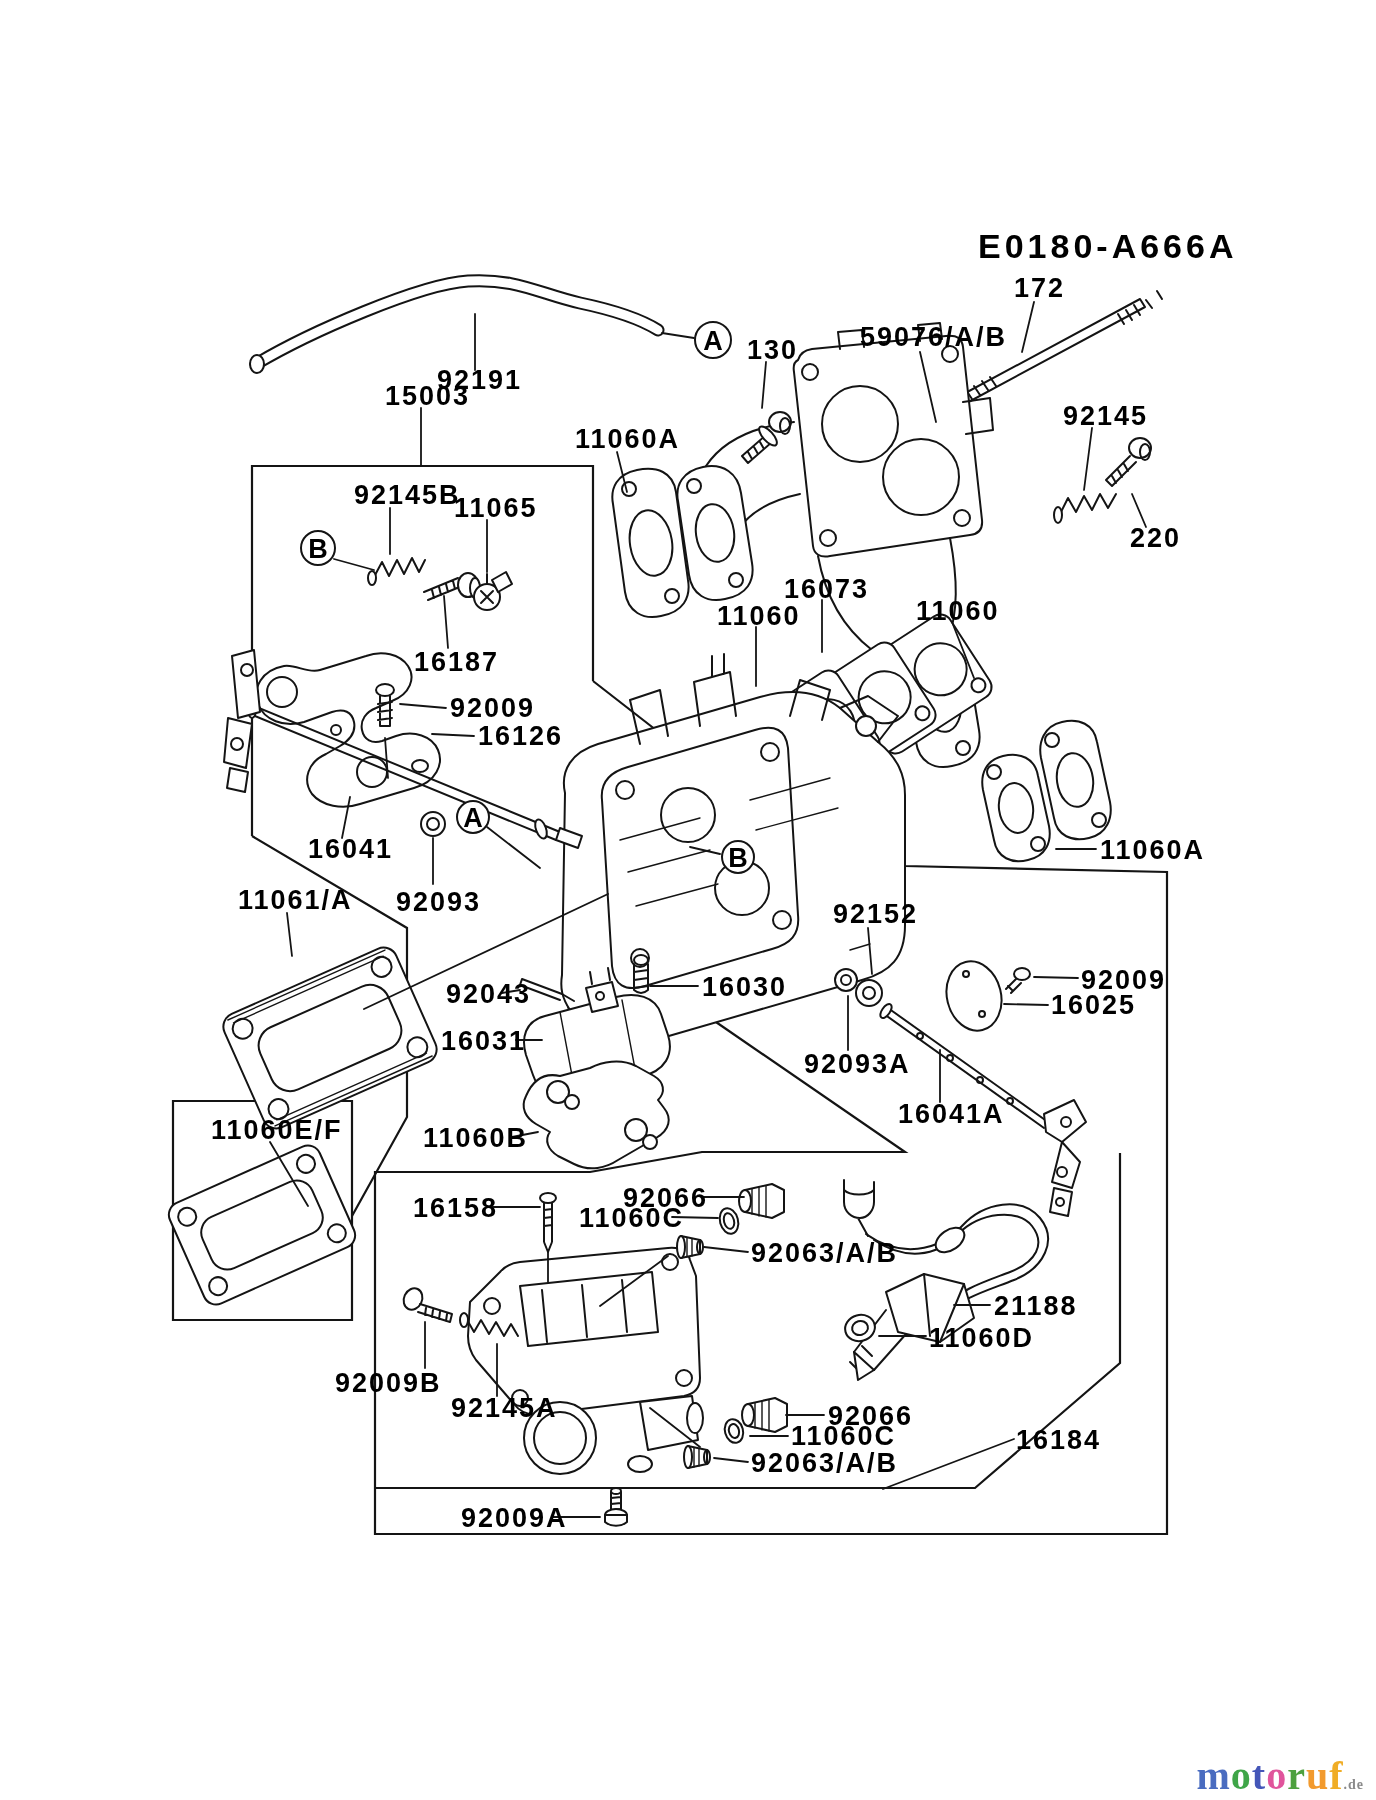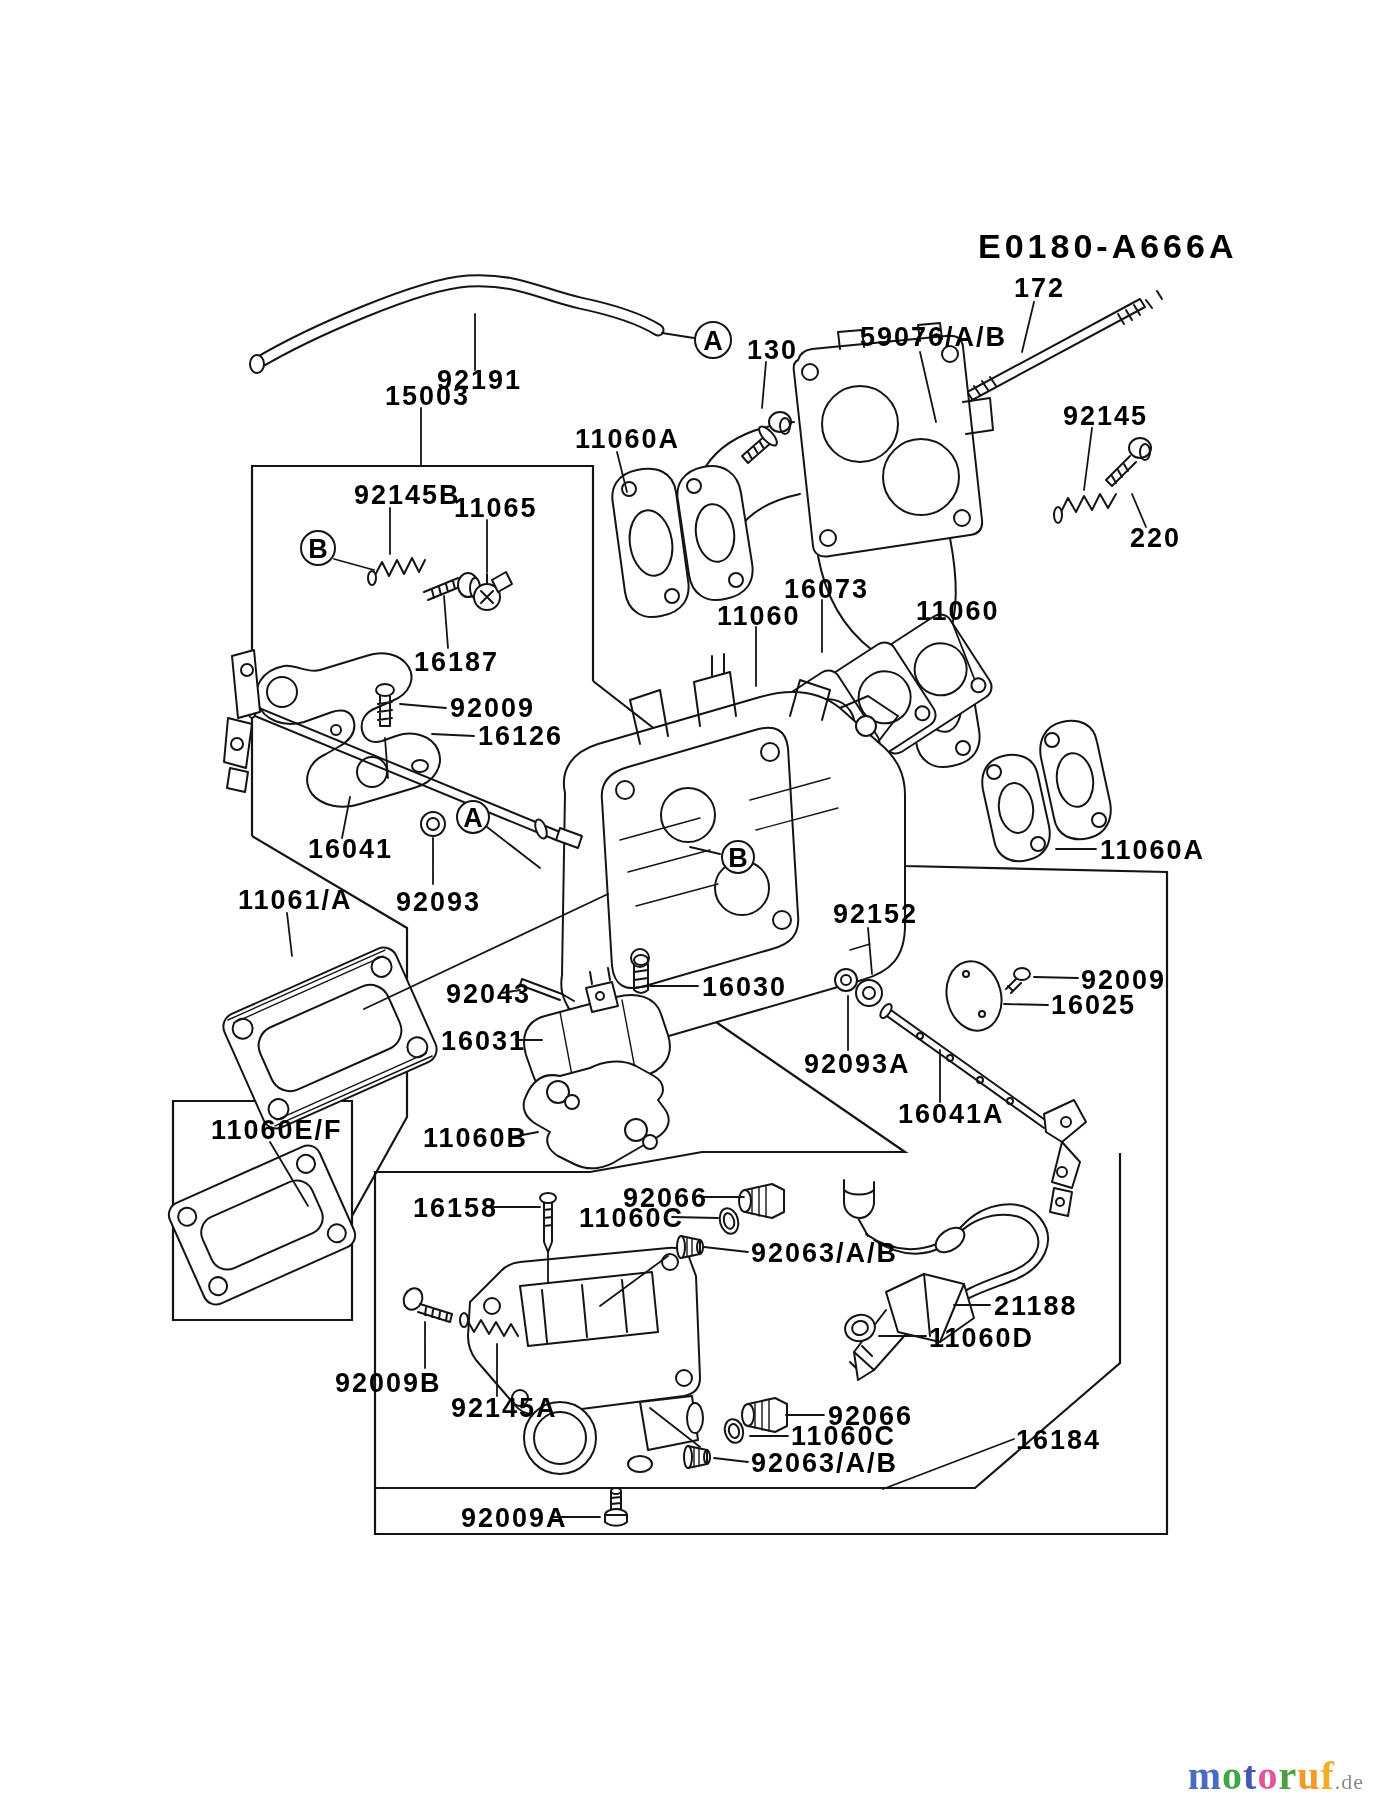--- a/index.html
+++ b/index.html
@@ -10,21 +10,21 @@
   .lbl{font-size:27px;letter-spacing:2px;}
   .title{font-size:34px;letter-spacing:4px;}
   .co{font-size:27px;text-anchor:middle;}
   .ln{stroke:#141414;stroke-width:2;fill:none;stroke-linecap:round;stroke-linejoin:round;}
   .thin{stroke:#141414;stroke-width:1.4;fill:none;stroke-linecap:round;}
   .fw{fill:#fff;stroke:#141414;stroke-width:2;stroke-linejoin:round;}
   .ld{stroke:#141414;stroke-width:1.8;fill:none;stroke-linecap:round;}
   .bx{stroke:#141414;stroke-width:2.2;fill:none;stroke-linejoin:miter;}
   #watermark{position:absolute;right:12px;top:1752px;font-family:"Liberation Serif",serif;
              font-weight:bold;font-size:40px;letter-spacing:1px;}
-  #watermark .suffix{font-size:22px;font-weight:normal;}
+  #watermark .suffix{font-size:14px;font-weight:bold;}
 </style>
 </head>
 <body>
 
 <div id="stage">
 <svg width="1376" height="1800" viewBox="0 0 1376 1800">
 
   <defs>
     <g id="gk">
       <rect x="-62" y="-48" width="124" height="96" rx="12" class="fw"></rect>

